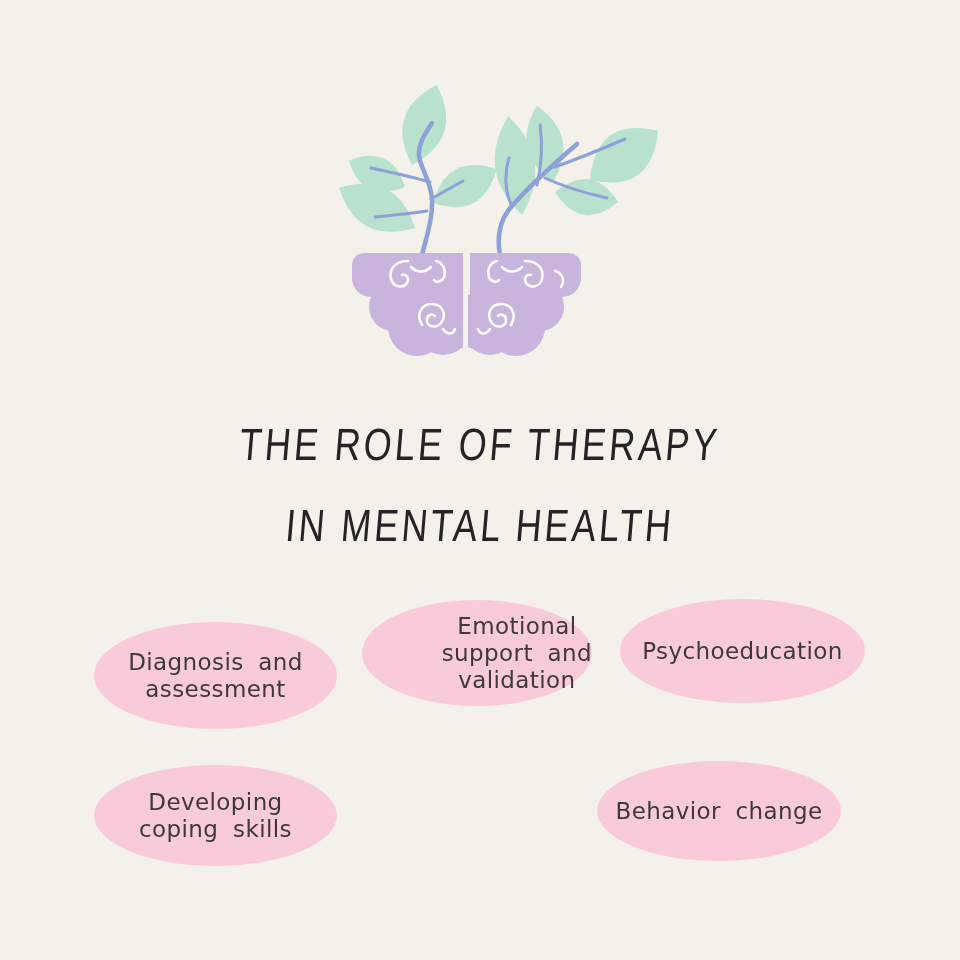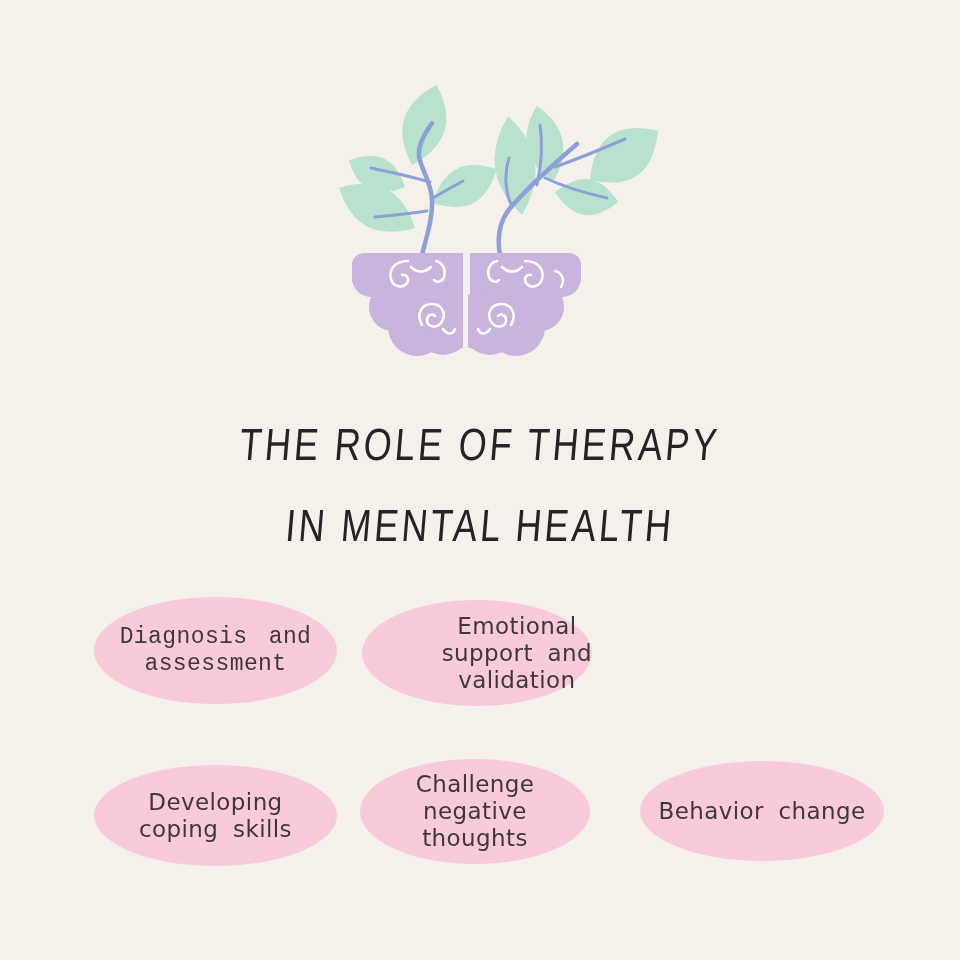--- a/index.html
+++ b/index.html
@@ -48,26 +48,26 @@
     text-align: center;
   }
   .bubble-label {
     white-space: pre-line;
     font-size: 23px;
     line-height: 27px;
     letter-spacing: 0.4px;
     word-spacing: 7px;
     color: var(--bubble-text, #3e383c);
   }
-  .b1 { left: 94px;  top: 597px; width: 243px; height: 107px; font-family: Liberation Mono, monospace; }
+  .b1 { left: 94px;  top: 622px; width: 243px; height: 107px; }
   .b2 { left: 362px; top: 600px; width: 230px; height: 106px; justify-content: flex-end; }
   .b3 { left: 620px; top: 599px; width: 245px; height: 104px; }
   .b4 { left: 94px;  top: 765px; width: 243px; height: 101px; }
   .b5 { left: 360px; top: 759px; width: 230px; height: 105px; }
-  .b6 { left: 640px; top: 761px; width: 244px; height: 100px; }
+  .b6 { left: 597px; top: 761px; width: 244px; height: 100px; }
 </style>
 </head>
 <body>
 
 <div class="poster">
 
   <svg class="illustration" viewBox="0 0 360 300" xmlns="http://www.w3.org/2000/svg">
     <defs>
       <clipPath id="clipL">
           <rect x="20" y="168" width="138" height="132"></rect>
@@ -151,26 +151,24 @@
 
   <div class="bubble b1">
     <span class="bubble-label">Diagnosis and
 assessment</span>
   </div>
   <div class="bubble b2">
     <span class="bubble-label">Emotional
 support and
 validation</span>
   </div>
+  <div class="bubble b3">
+    <span class="bubble-label">Psychoeducation</span>
+  </div>
   <div class="bubble b4">
     <span class="bubble-label">Developing
 coping skills</span>
-  </div>
-  <div class="bubble b5">
-    <span class="bubble-label">Challenge
-negative
-thoughts</span>
   </div>
   <div class="bubble b6">
     <span class="bubble-label">Behavior change</span>
   </div>
 
 </div>
 
 </body></html>

